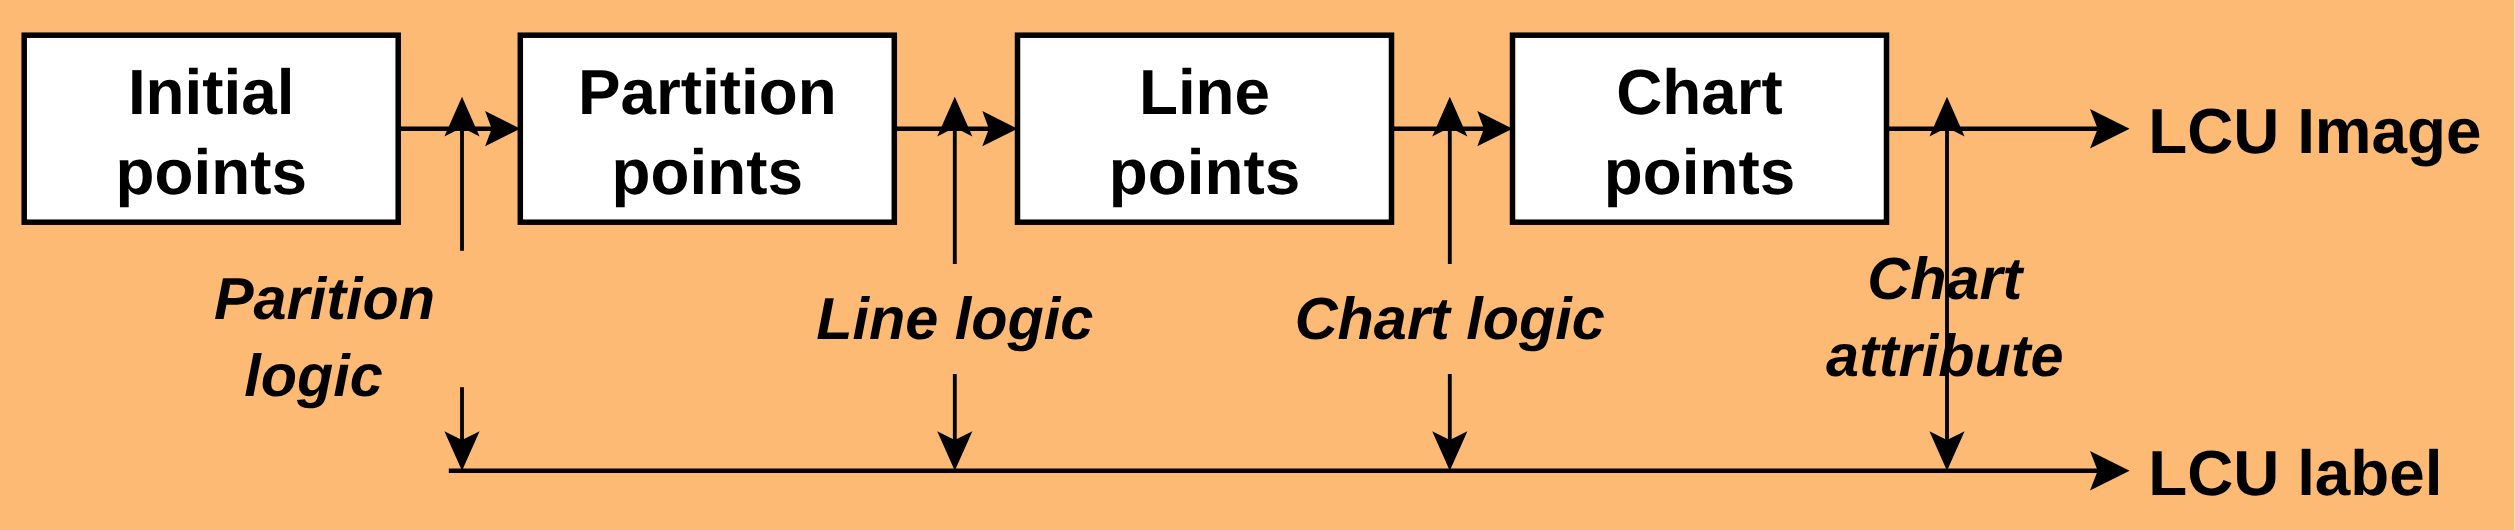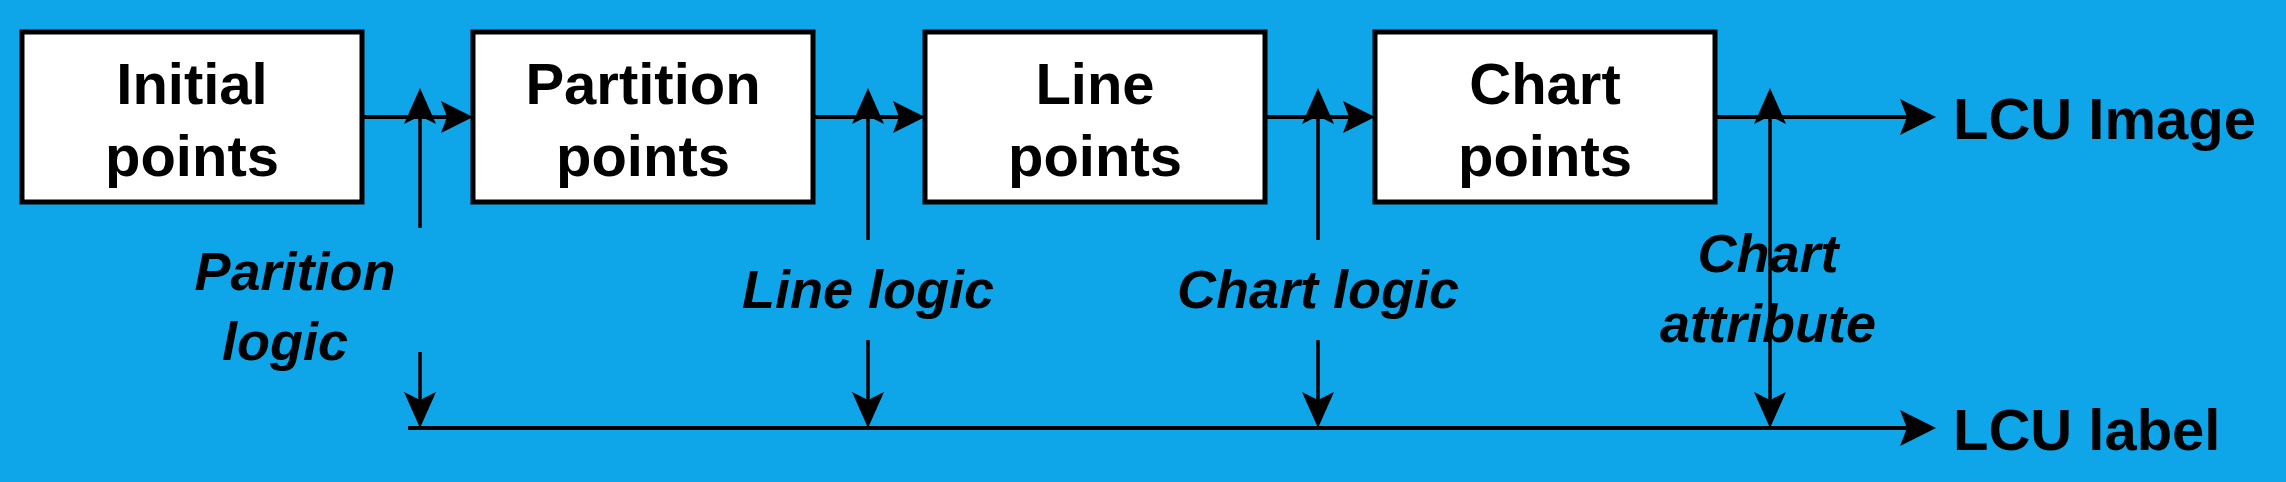--- a/index.html
+++ b/index.html
@@ -4,21 +4,21 @@
 <style>
   html, body {
     margin: 0;
     padding: 0;
     background: #ffffff;
   }
   #diagram-root {
     position: relative;
     width: 2286px;
     height: 482px;
-    background: #0ea5e9;
+    background: #fdba74;
     overflow: hidden;
     font-family: "Liberation Sans", sans-serif;
   }
   svg.flow-svg {
     position: absolute;
     top: 0;
     left: 0;
     width: 2286px;
     height: 482px;
     display: block;

